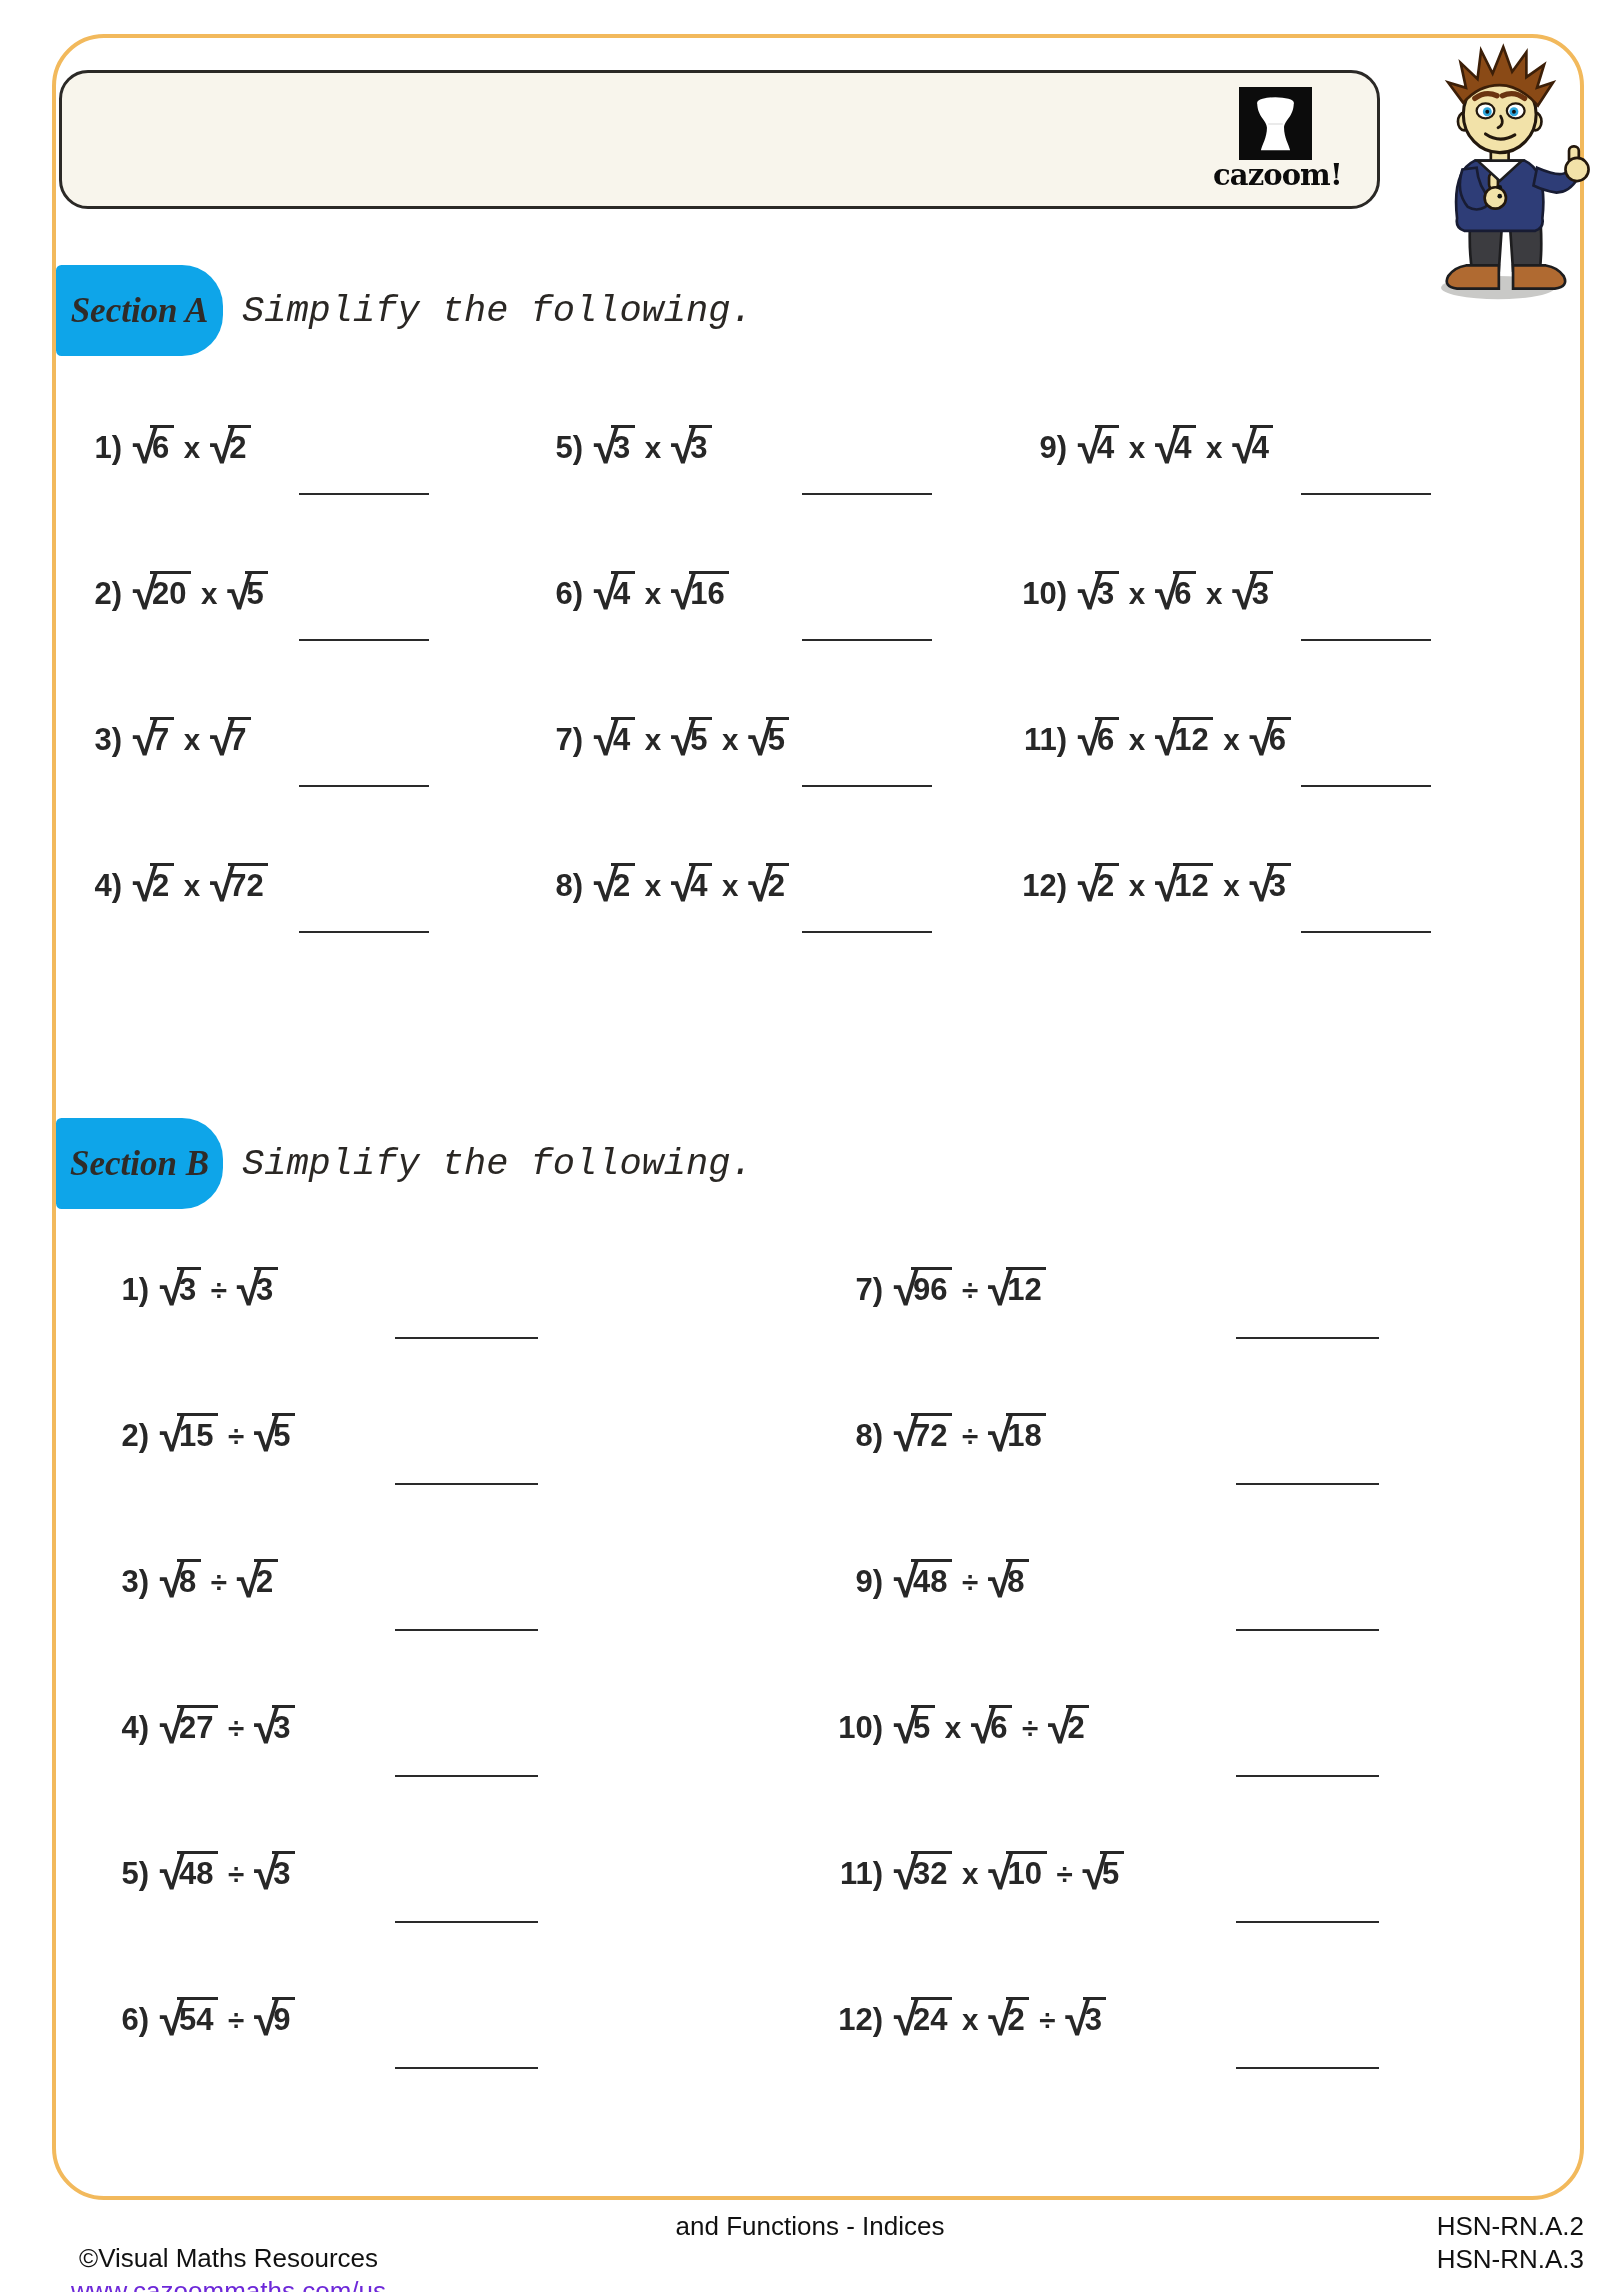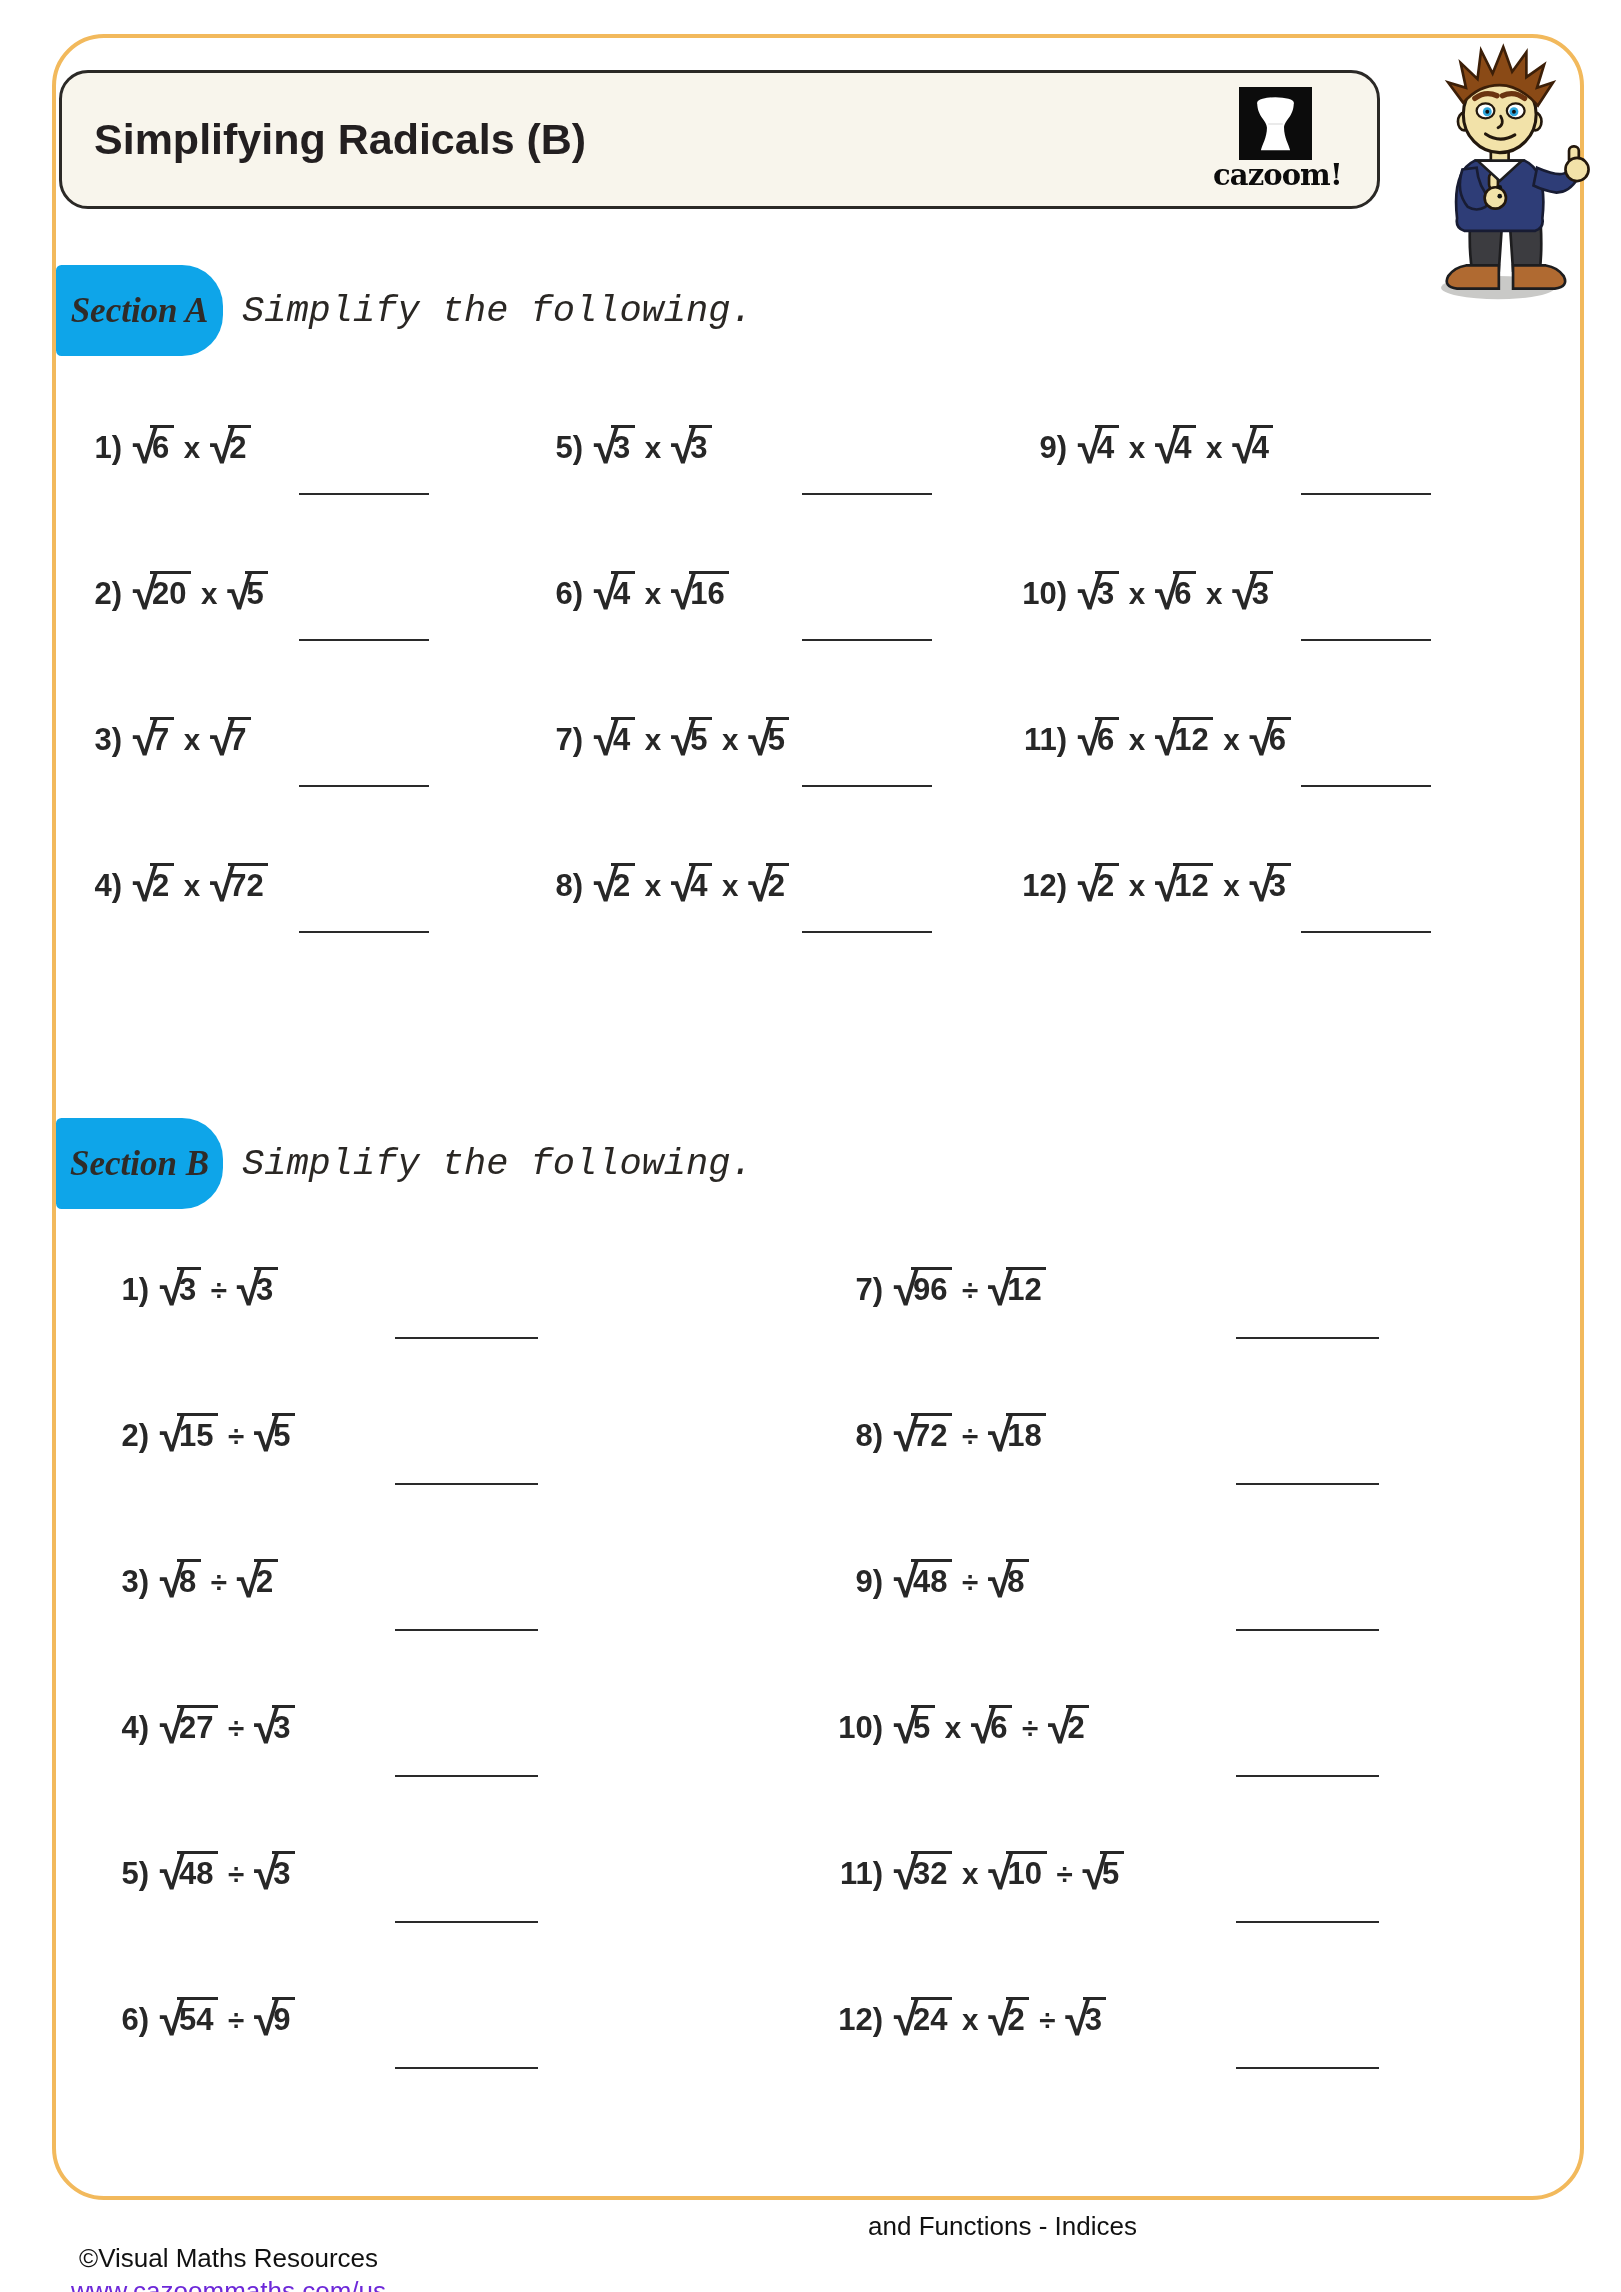--- a/index.html
+++ b/index.html
@@ -66,21 +66,20 @@
   .f-link{display:inline-block;color:#6d28d9;text-decoration:underline;font-size:26px;line-height:33px;cursor:pointer;}
 </style>
 </head>
 <body>
 
 <div class="page">
 
   <div class="page-border"></div>
 
   <div class="title-box">
-    <h1>Simplifying Radicals (B)</h1>
     <div class="logo">
       <div class="logo-square">
         <svg viewBox="0 0 100 100">
           <ellipse cx="50" cy="15" rx="30" ry="9" fill="#ffffff"></ellipse>
           <path d="M20,15 C20,38 36,44 36,56 C36,72 28,84 26,93 L74,93 C72,84 64,72 64,56 C64,44 80,38 80,15 Z" fill="#ffffff"></path>
           <line x1="38" y1="50" x2="62" y2="50" stroke="#dddddd" stroke-width="2"></line>
         </svg>
       </div>
       <div class="logo-text">cazoom!</div>
     </div>
@@ -538,16 +537,20 @@
     </div>
 
   <div class="footer">
     <div class="f-left">
       <div>©Visual Maths Resources</div>
       <a class="f-link">www.cazoommaths.com/us</a>
     </div>
     <div class="f-center">
       <div>and Functions - Indices</div>
     </div>
+    <div class="f-right">
+      <div>HSN-RN.A.2</div>
+      <div>HSN-RN.A.3</div>
+    </div>
   </div>
 
 </div>
 
 
 </body></html>

